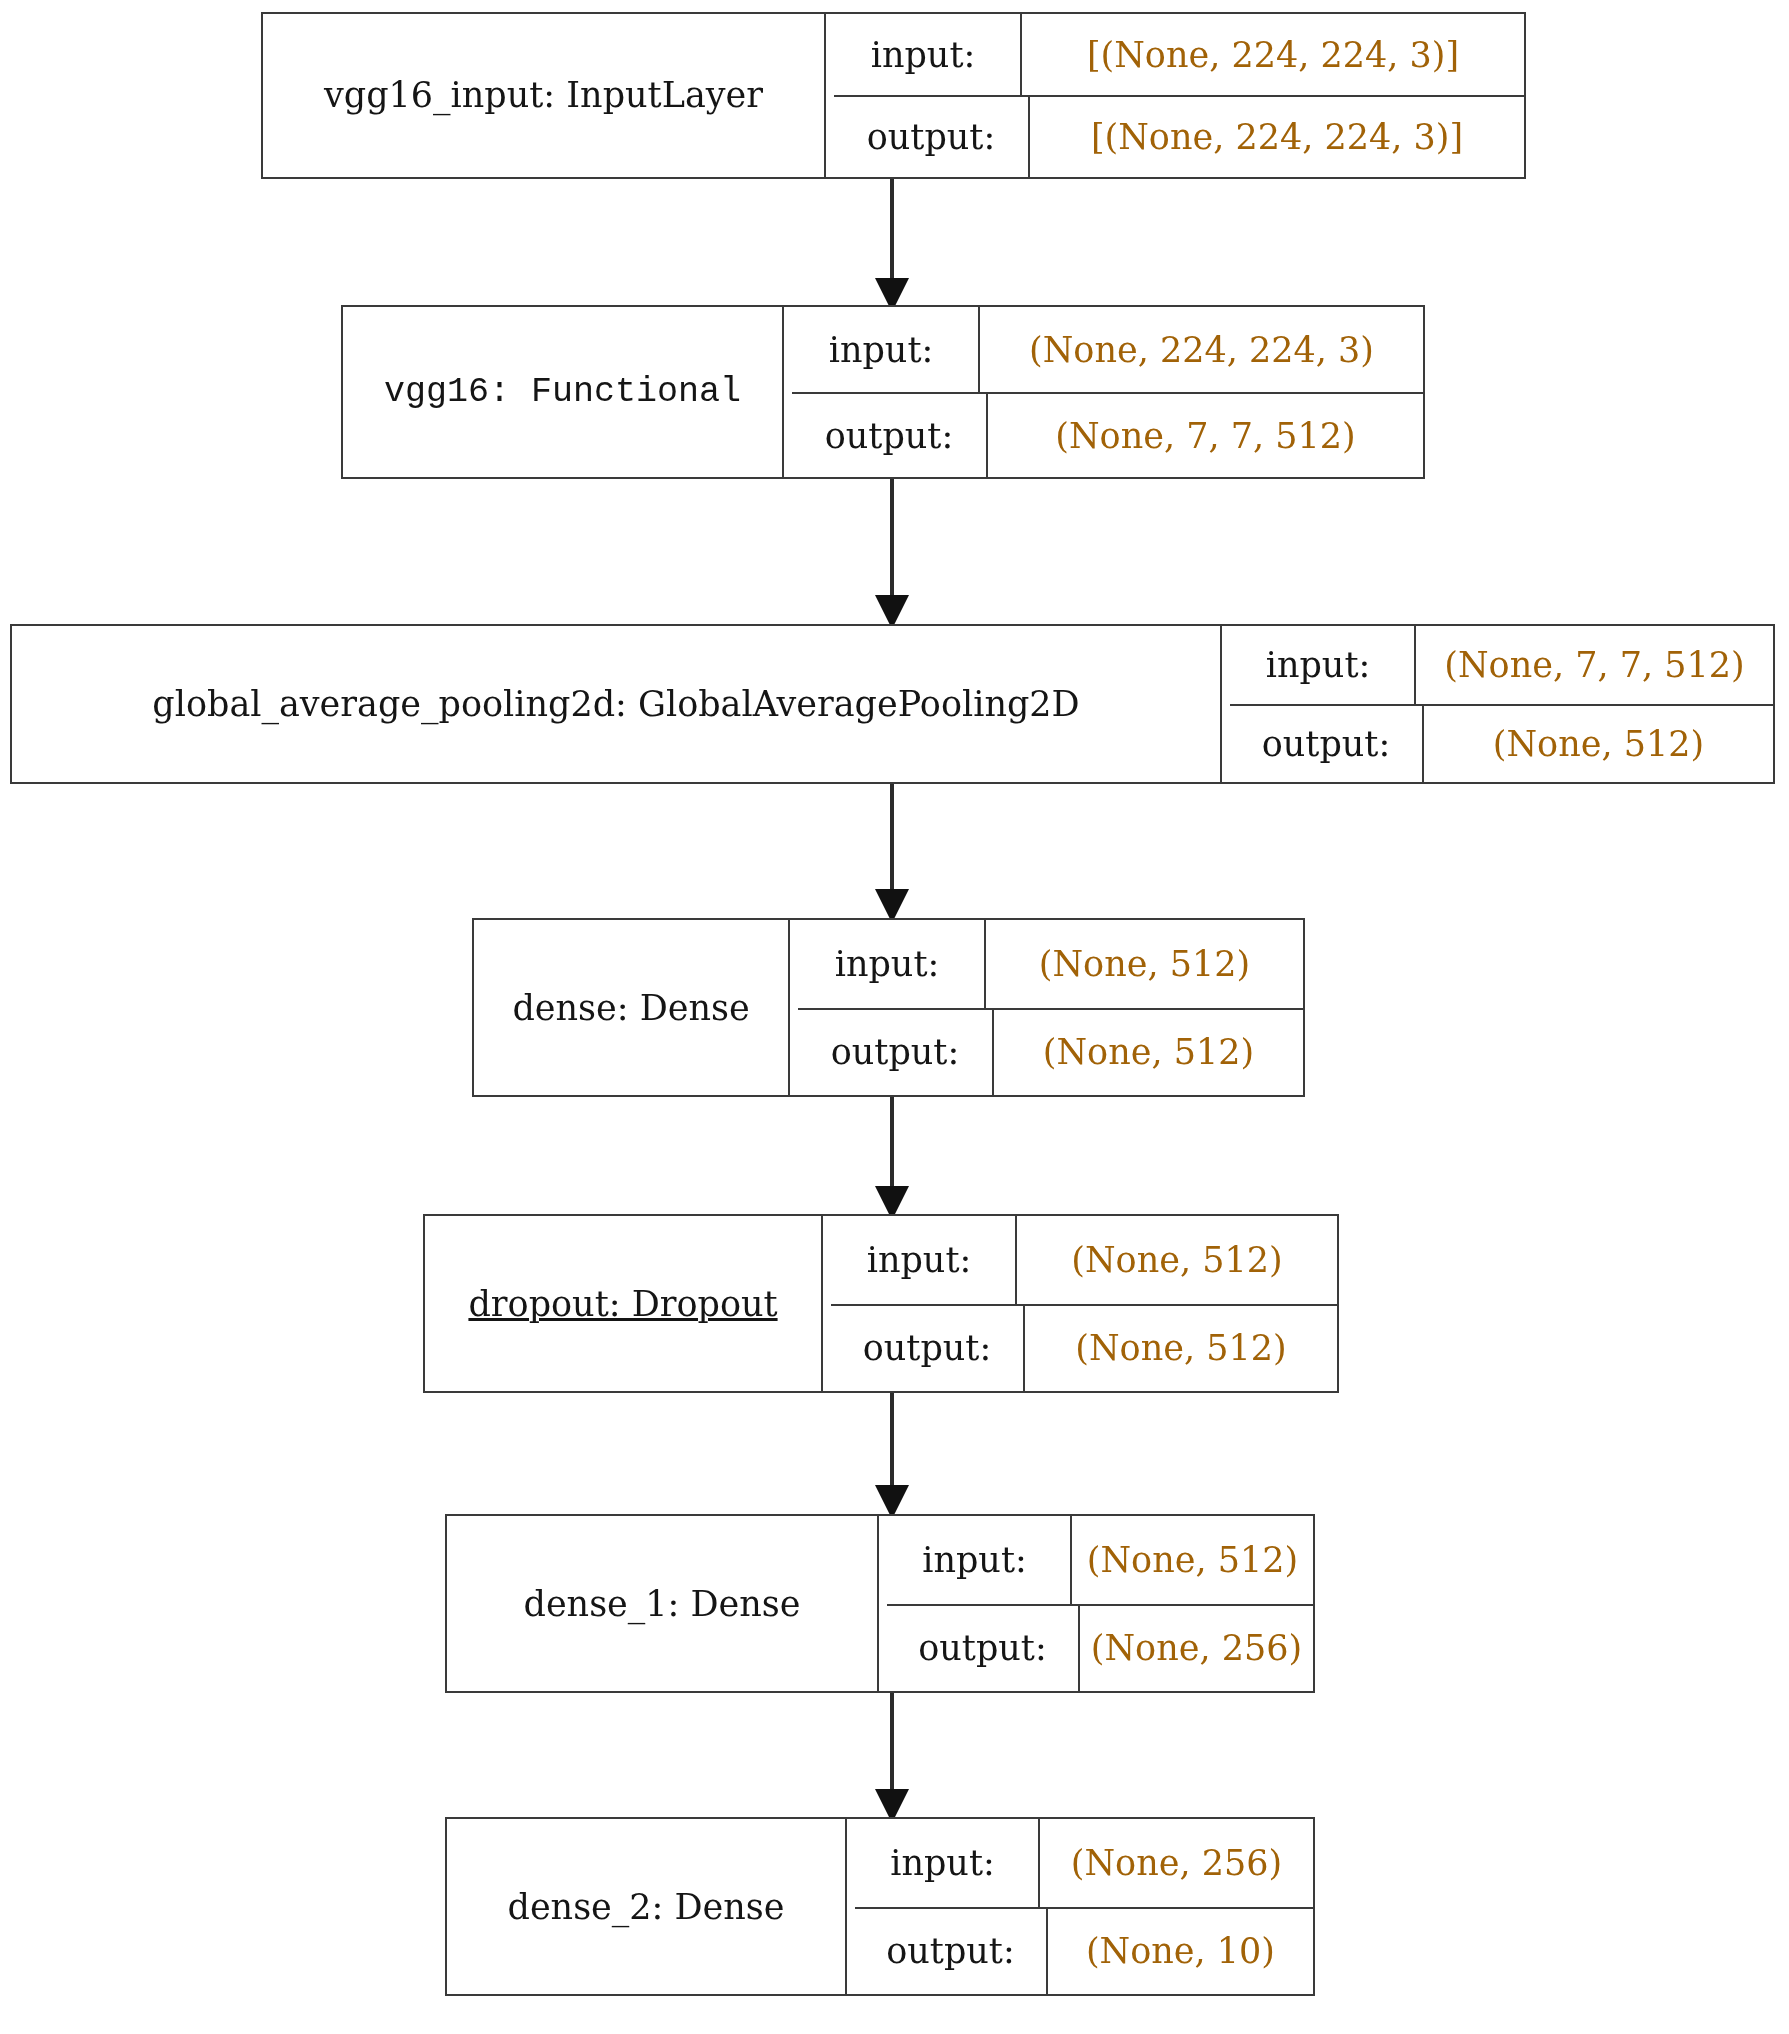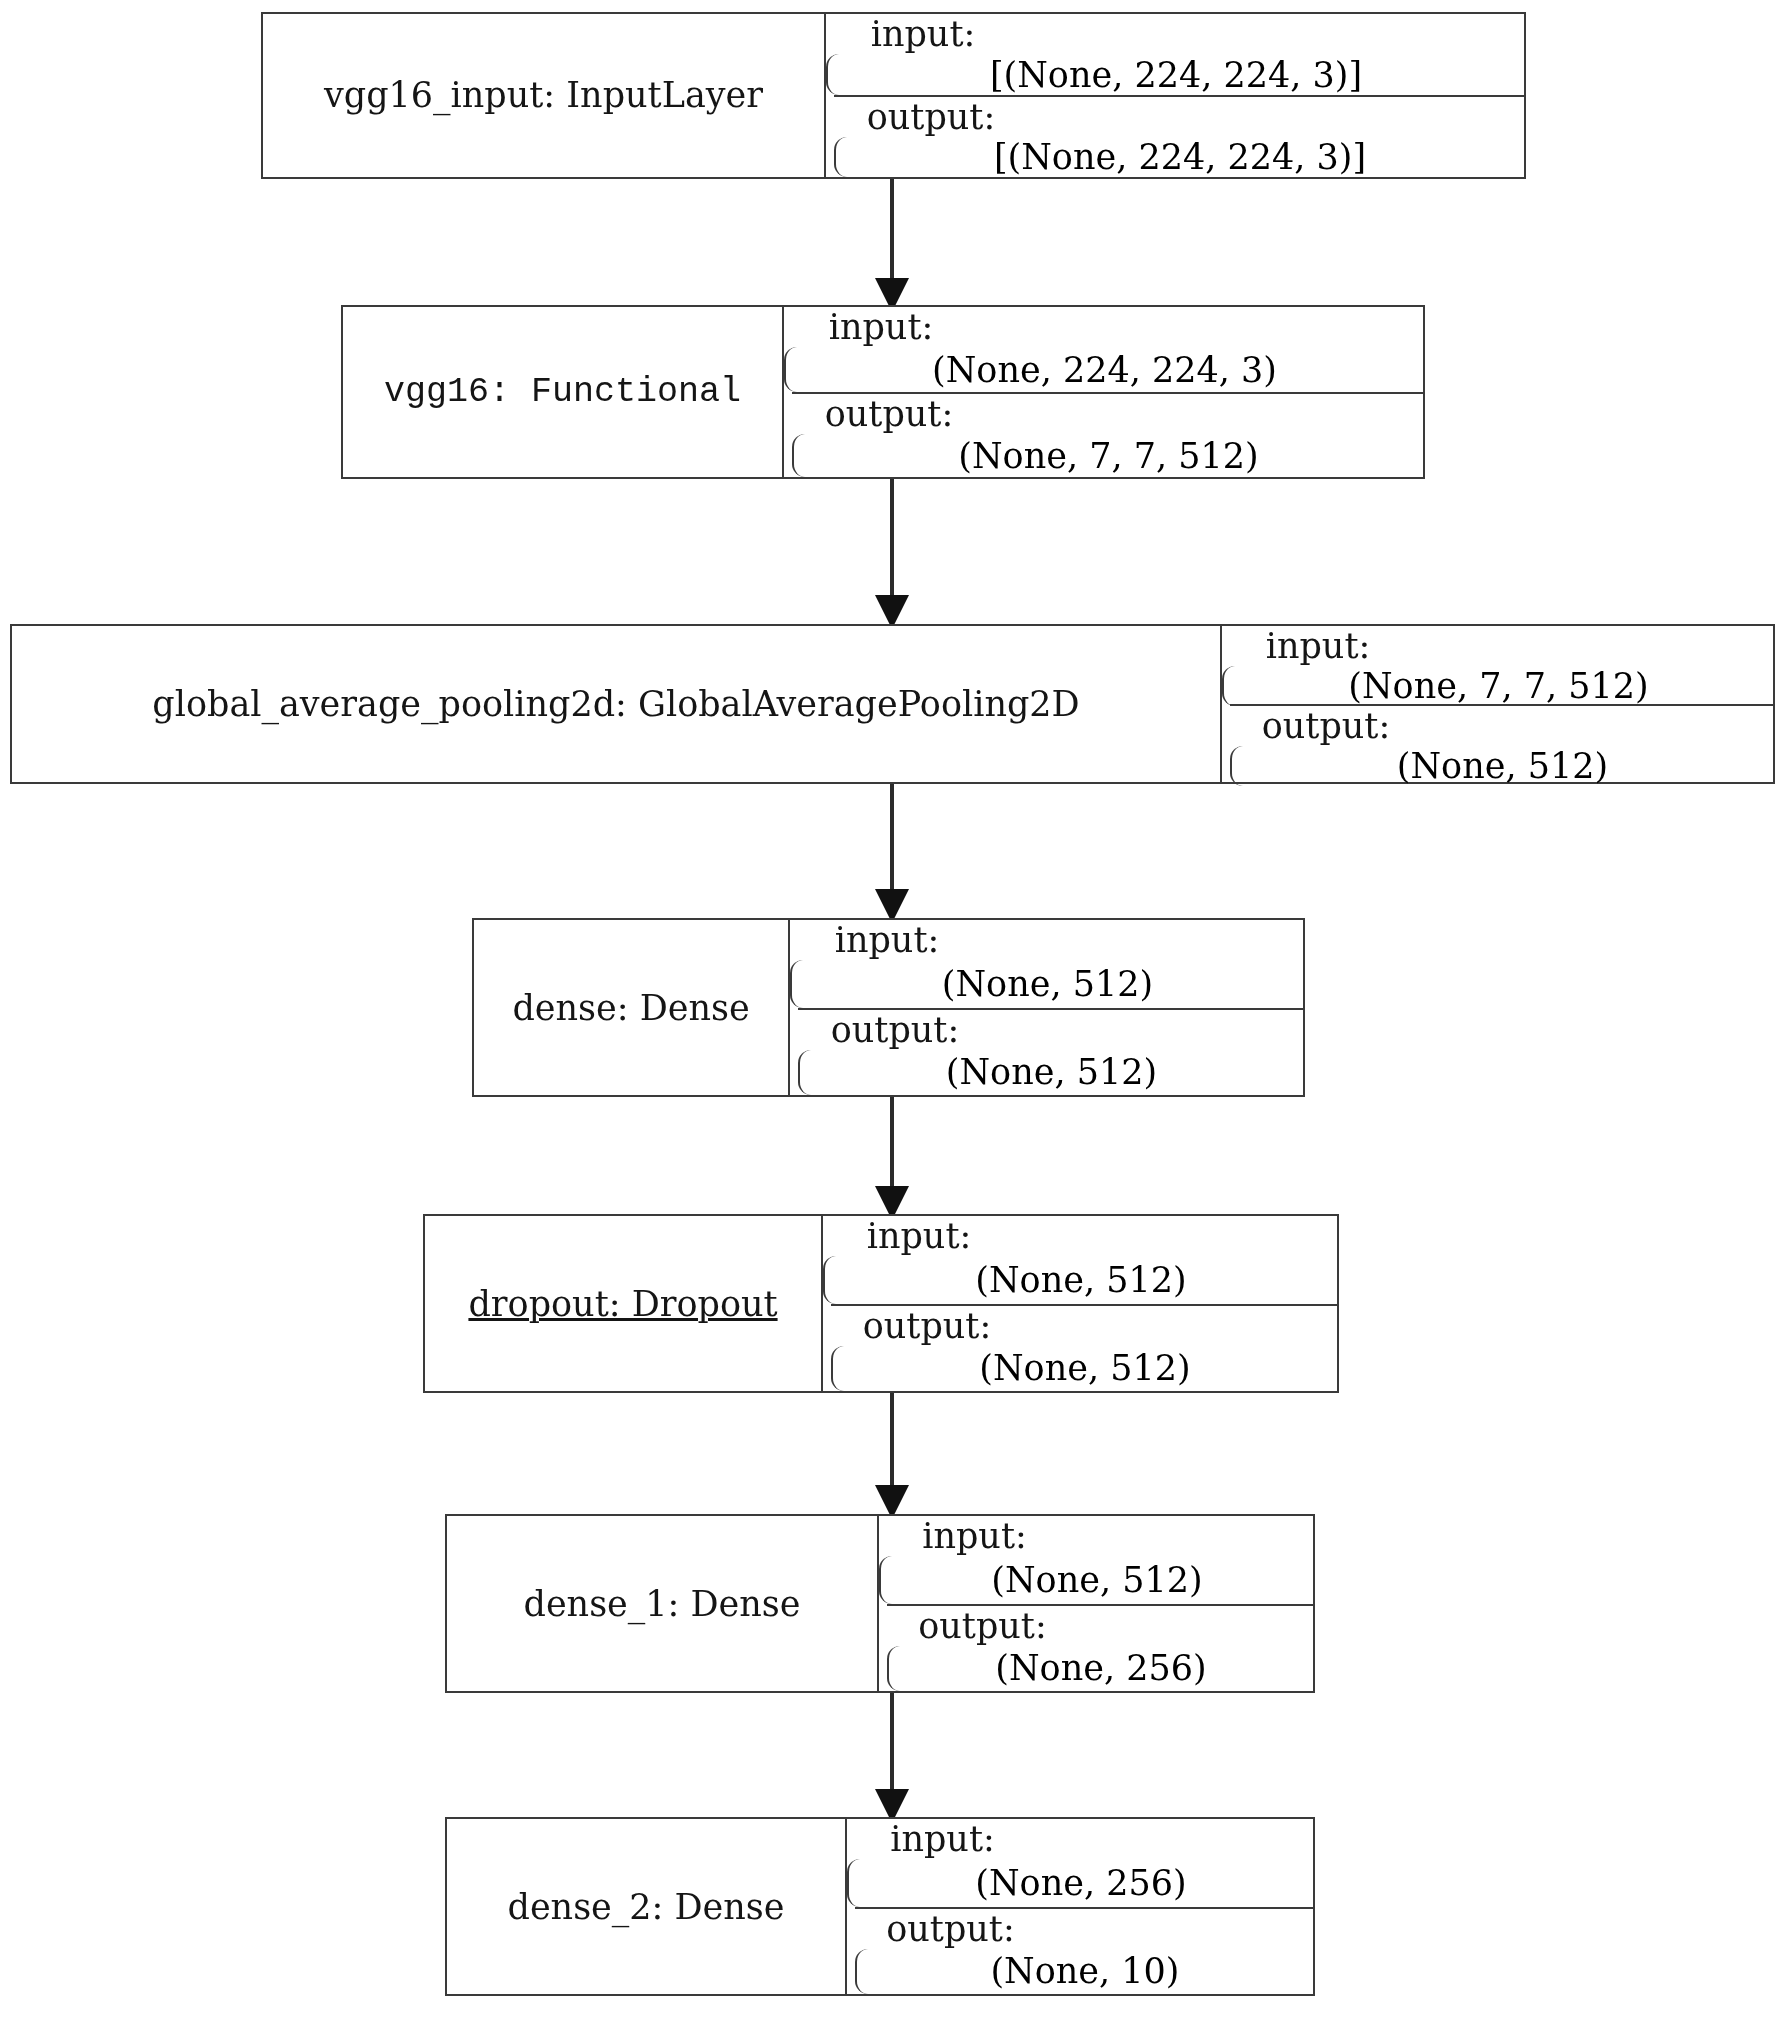--- a/index.html
+++ b/index.html
@@ -39,21 +39,21 @@
   .node .io-col {
     box-sizing: border-box;
     display: flex;
     flex-direction: column;
     border-left: 2.5px solid #3a3a3a;
   }
   .node .io-row {
     box-sizing: border-box;
     flex: 1 1 50%;
     display: flex;
-    flex-direction: column;
+    flex-direction: row;
     min-height: 0;
   }
   .node .io-row.second {
     border-top: 2.5px solid #3a3a3a;
     margin-left: 8px;
   }
   .node .io-label {
     box-sizing: border-box;
     display: flex;
     align-items: center;
@@ -61,23 +61,22 @@
     color: #151515;
     white-space: nowrap;
   }
   .node .io-value {
     box-sizing: border-box;
     flex: 1 1 auto;
     display: flex;
     align-items: center;
     justify-content: center;
     border-left: 2.5px solid #3a3a3a;
-    color: #000000;
+    color: #a16207;
     white-space: nowrap;
-    border-radius: 13px;
   }
 
   
   .edge {
     position: absolute;
     z-index: 1;
   }
   .edge .shaft {
     position: absolute;
     left: 0;

